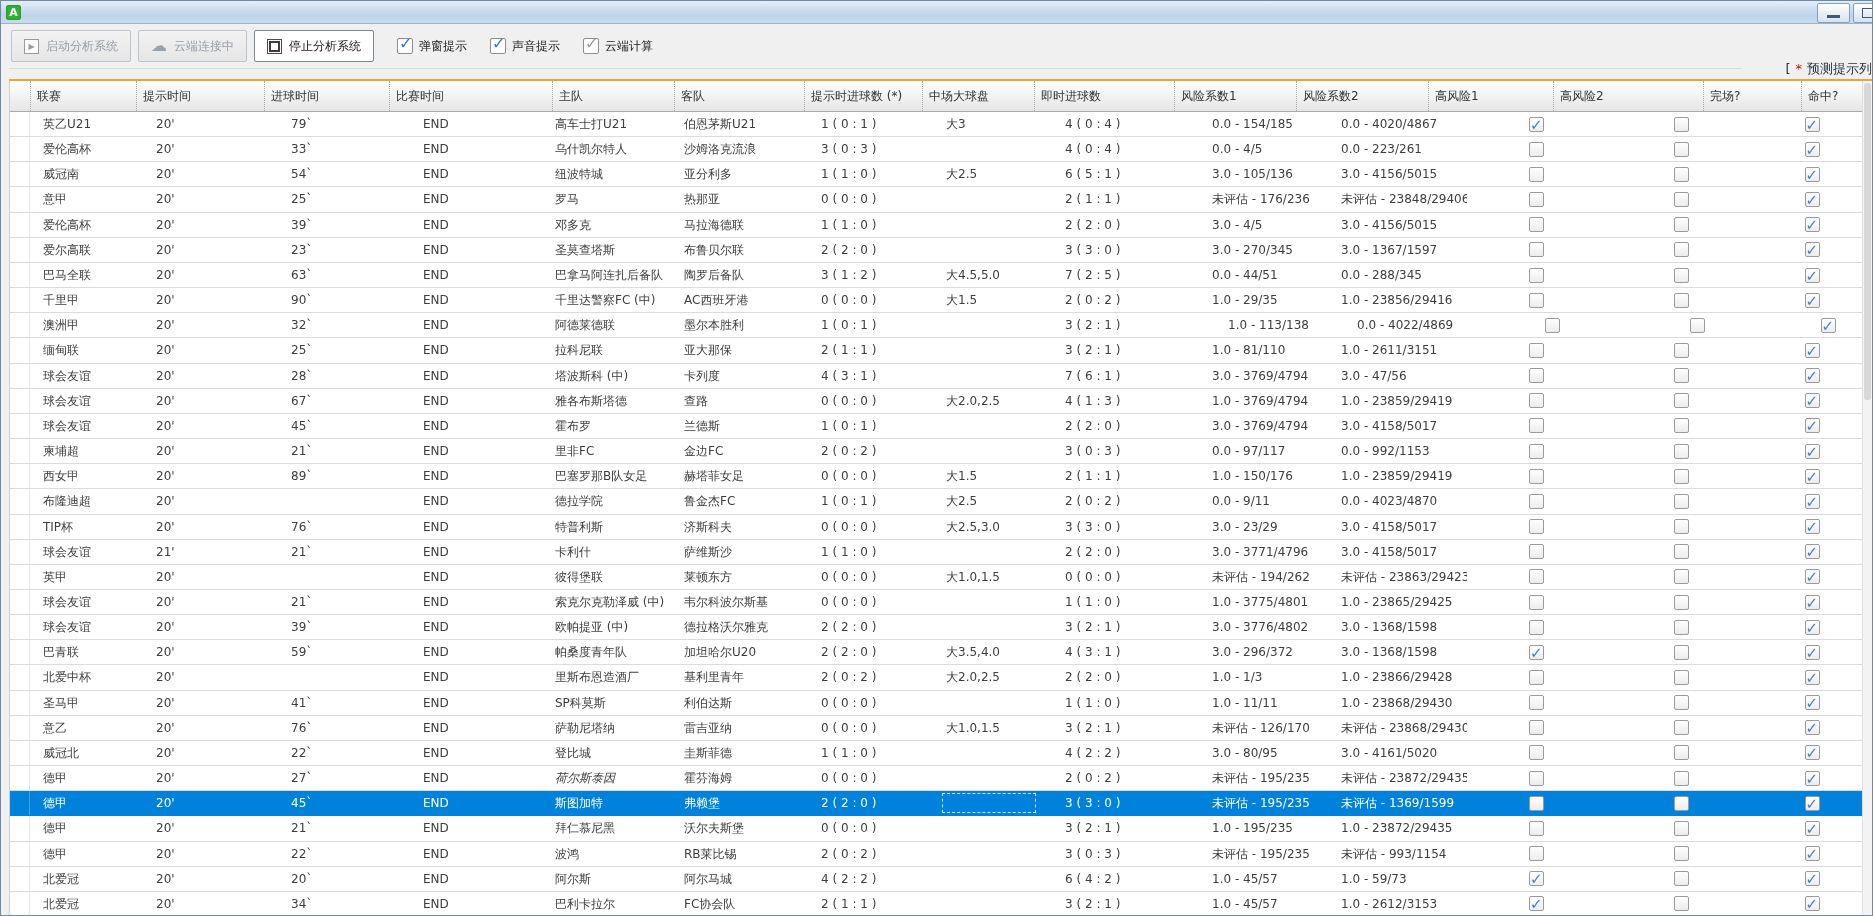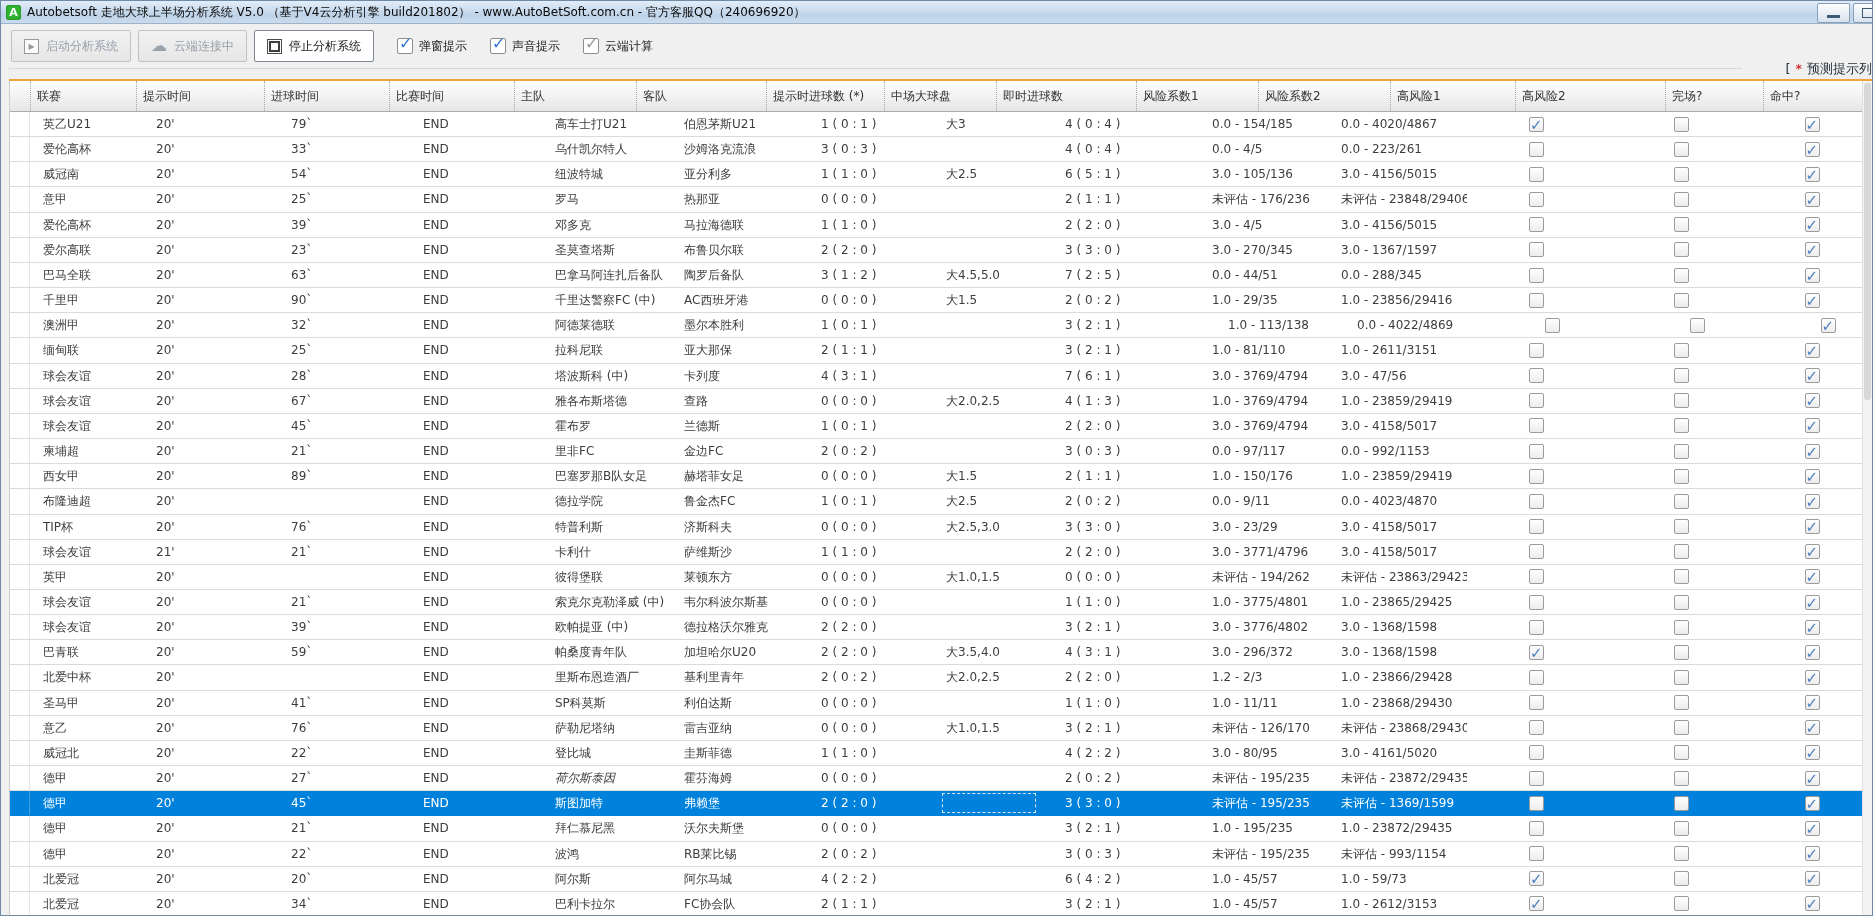--- a/index.html
+++ b/index.html
@@ -81,21 +81,20 @@
            border-left:1px solid #e0e0e0;}
   .vthumb{position:absolute;left:1px;right:1px;top:2px;height:38%;background:#d8d8d8;border-radius:3px;}
 </style>
 </head>
 <body>
 
 <div class="window">
 
   <div class="titlebar">
     <div class="app-icon">A</div>
-    <div class="title-text">Autobetsoft 走地大球上半场分析系统 V5.0 （基于V4云分析引擎 build201802） - www.AutoBetSoft.com.cn - 官方客服QQ（240696920）</div>
     <div class="win-controls">
       <div class="win-btn min"></div>
       <div class="win-btn max"></div>
     </div>
   </div>
 
   <div class="toolbar">
     <div class="tb-btn disabled">
       <span class="icon-box">▶</span>
       <span>启动分析系统</span>
@@ -132,21 +131,21 @@
     </div>
     <div class="accent-line"></div>
 
     <div class="grid">
       <div class="thead">
         <div class="th rowhdr"></div>
       <div class="th" style="width: 106px;">联赛</div>
           <div class="th" style="width: 128px;">提示时间</div>
           <div class="th" style="width: 125px;">进球时间</div>
           <div class="th" style="width: 125px;">比赛时间</div>
-          <div class="th" style="width: 122px;">主队</div>
+          <div class="th" style="width: 122px; margin-left: 38px;">主队</div>
           <div class="th" style="width: 130px;">客队</div>
           <div class="th" style="width: 118px;">提示时进球数 (*)</div>
           <div class="th" style="width: 112px;">中场大球盘</div>
           <div class="th" style="width: 140px;">即时进球数</div>
           <div class="th" style="width: 122px;">风险系数1</div>
           <div class="th" style="width: 132px;">风险系数2</div>
           <div class="th" style="width: 125px;">高风险1</div>
           <div class="th" style="width: 150px;">高风险2</div>
           <div class="th" style="width: 98px;">完场?</div>
           <div class="th" style="width: 102px;">命中?</div>
@@ -728,21 +727,21 @@
             <div class="td rowhdr"></div>
             <div class="td" style="width: 106px;">北爱中杯</div>
             <div class="td" style="width: 128px;">20'</div>
             <div class="td" style="width: 125px;"></div>
             <div class="td" style="width: 125px;">END</div>
             <div class="td" style="width: 122px;">里斯布恩造酒厂</div>
             <div class="td" style="width: 130px;">基利里青年</div>
             <div class="td" style="width: 118px;">2 ( 0 : 2 )</div>
             <div class="td" style="width: 112px;">大2.0,2.5</div>
             <div class="td" style="width: 140px;">2 ( 2 : 0 )</div>
-            <div class="td" style="width: 122px;">1.2 - 2/3</div>
+            <div class="td" style="width: 122px;">1.0 - 1/3</div>
             <div class="td" style="width: 132px;">1.0 - 23866/29428</div>
             <div class="td center" style="width: 125px;">
               <span class="cb"></span>
             </div>
             <div class="td center" style="width: 150px;">
               <span class="cb"></span>
             </div>
             <div class="td center" style="width: 98px;">
               <span class="cb checked"></span>
             </div>

